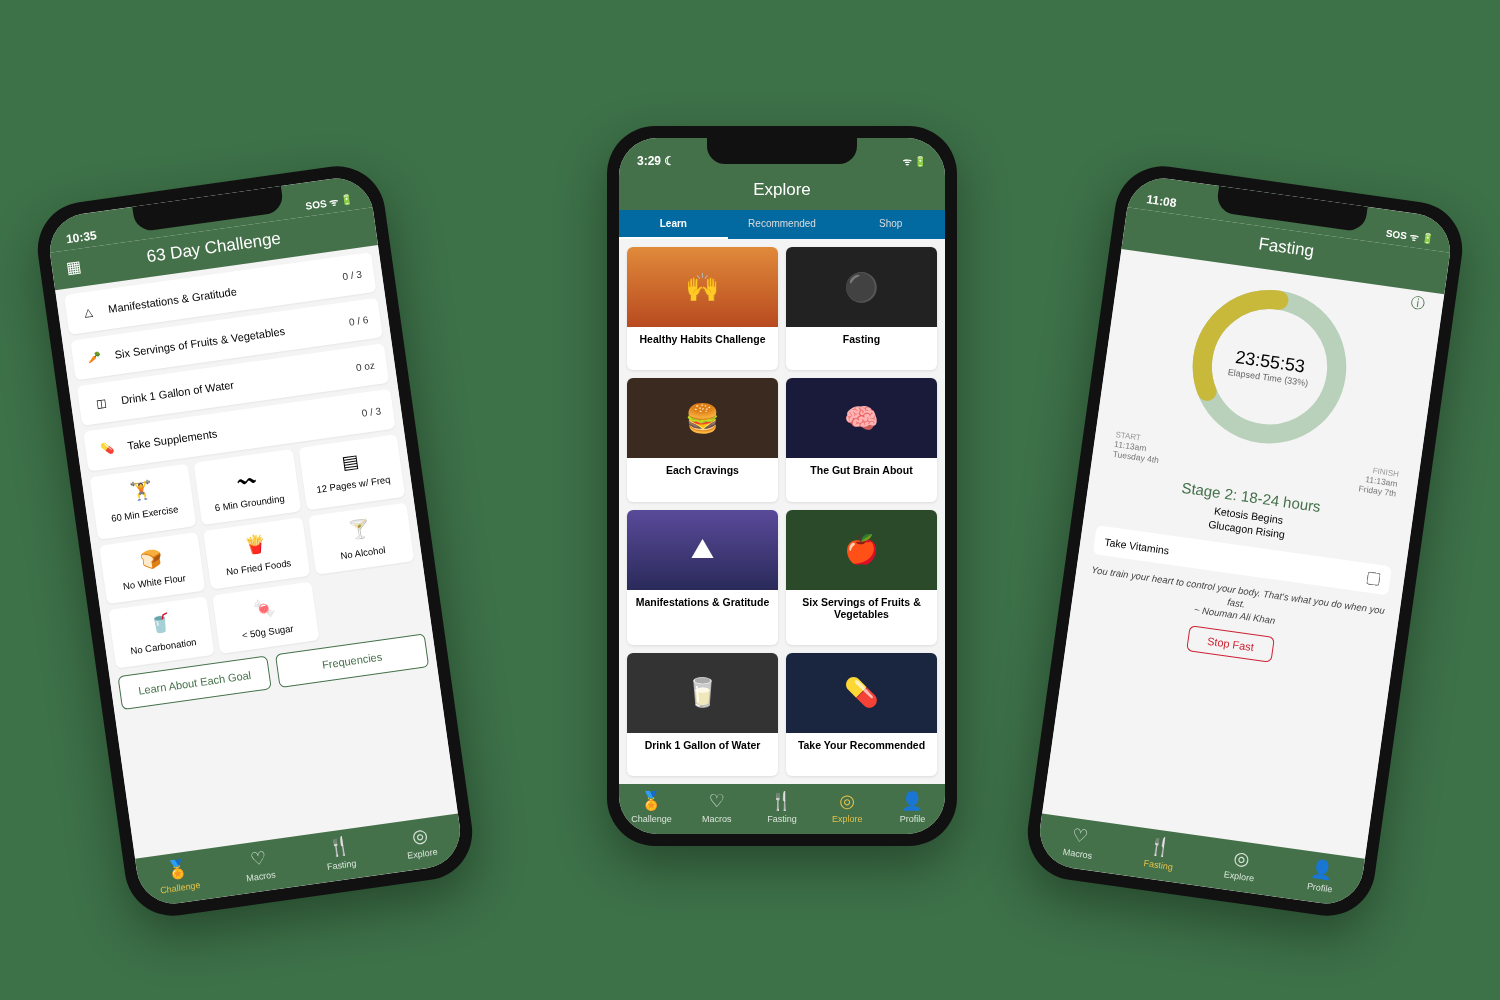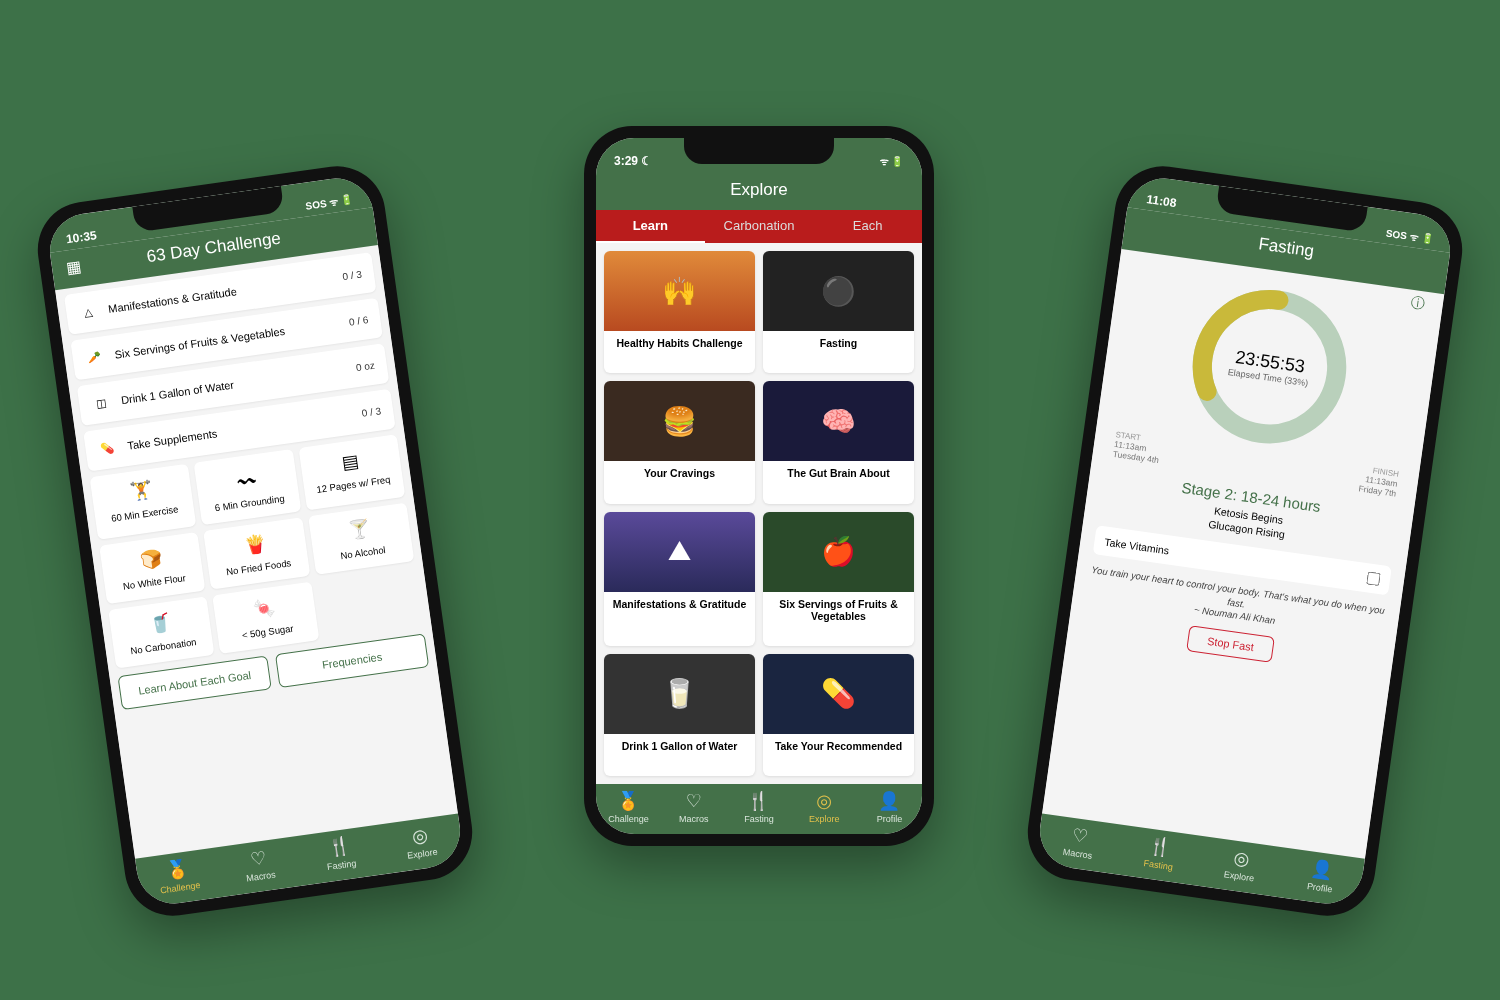--- a/index.html
+++ b/index.html
@@ -15,21 +15,21 @@
 .phone {
   position: absolute;
   width: 350px;
   height: 720px;
   background: #111;
   border-radius: 48px;
   padding: 12px;
   box-shadow: 0 20px 50px rgba(0,0,0,.35);
 }
 .phone-left { left: 80px; top: 181px; transform: rotate(-8deg); }
-.phone-center { left: 584px; top: 126px; z-index: 2; }
+.phone-center { left: 607px; top: 126px; z-index: 2; }
 .phone-right { right: 80px; top: 181px; transform: rotate(8deg); }
 .screen {
   width: 100%; height: 100%;
   background: #f0f0f0;
   border-radius: 38px;
   overflow: hidden;
   display: flex; flex-direction: column;
   position: relative;
 }
 .notch {
@@ -42,21 +42,21 @@
   display: flex; justify-content: space-between; align-items: flex-end;
   padding: 0 18px 4px; color: #fff; font-size: 12px; font-weight: 600;
 }
 .status-right { display: flex; gap: 4px; font-size: 10px; }
 .header {
   background: #447149; color: #fff; text-align: center;
   padding: 8px 10px 10px; position: relative;
 }
 .header h1 { font-size: 17px; font-weight: 500; }
 .header-icon-left { position: absolute; left: 14px; top: 8px; font-size: 16px; }
-.tabs { display: flex; background: #b91c1c; color: #dcdcdc; font-size: 13px; }
+.tabs { display: flex; background: #0369a1; color: #dcdcdc; font-size: 10px; }
 .tab { flex: 1; text-align: center; padding: 8px 0; }
 .tab.active { color: #fff; border-bottom: 2px solid #fff; font-weight:600;}
 .content { flex: 1; overflow: hidden; background: #f4f4f4; }
 .list-row {
   background: #fff; margin: 6px 8px; border-radius: 6px;
   display: flex; align-items: center; padding: 10px 12px;
   font-size: 11px; gap: 10px; box-shadow: 0 1px 2px rgba(0,0,0,.06);
 }
 .row-icon { width: 20px; height: 20px; display: flex; align-items: center; justify-content: center; }
 .row-label { flex: 1; }
@@ -198,35 +198,35 @@
   <div class="notch"></div>
   <div class="status-bar">
     <span>3:29 ☾</span>
     <span class="status-right">ᯤ  🔋</span>
   </div>
   <div class="header">
     <h1>Explore</h1>
   </div>
   <div class="tabs" id="center-tabs">
           <div class="tab active">Learn</div>
-          <div class="tab ">Carbonation</div>
-          <div class="tab ">Each</div>
+          <div class="tab ">Recommended</div>
+          <div class="tab ">Shop</div>
         </div>
   <div class="content explore-grid" id="center-grid">
           <div class="card">
     <div class="card-img c1">🙌</div>
     <div class="card-title">Healthy Habits Challenge</div>
           </div>
           <div class="card">
     <div class="card-img c2">⚫</div>
     <div class="card-title">Fasting</div>
           </div>
           <div class="card">
     <div class="card-img c3">🍔</div>
-    <div class="card-title">Your Cravings</div>
+    <div class="card-title">Each Cravings</div>
           </div>
           <div class="card">
     <div class="card-img c4">🧠</div>
     <div class="card-title">The Gut Brain About</div>
           </div>
           <div class="card">
     <div class="card-img c5">⛰</div>
     <div class="card-title">Manifestations &amp; Gratitude</div>
           </div>
           <div class="card">

